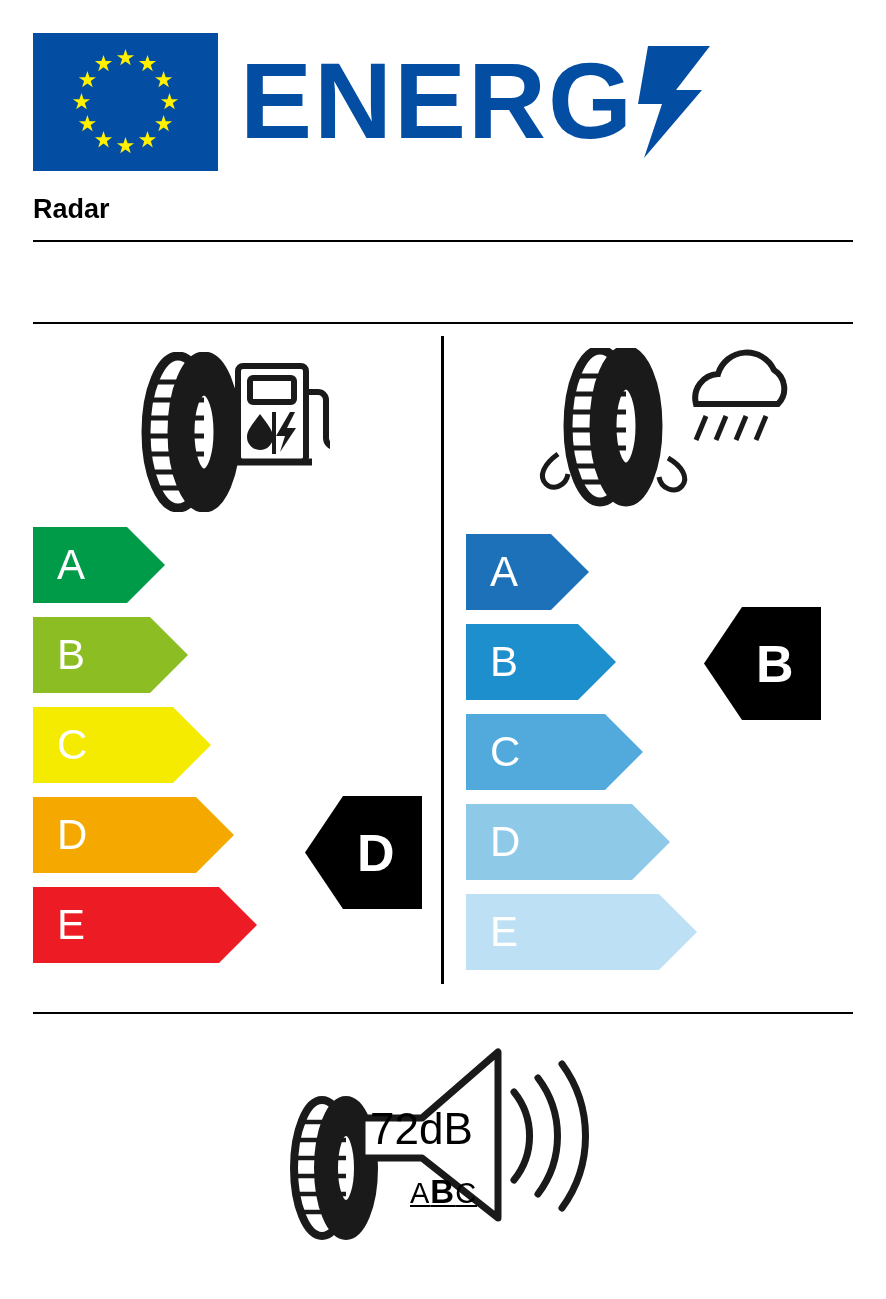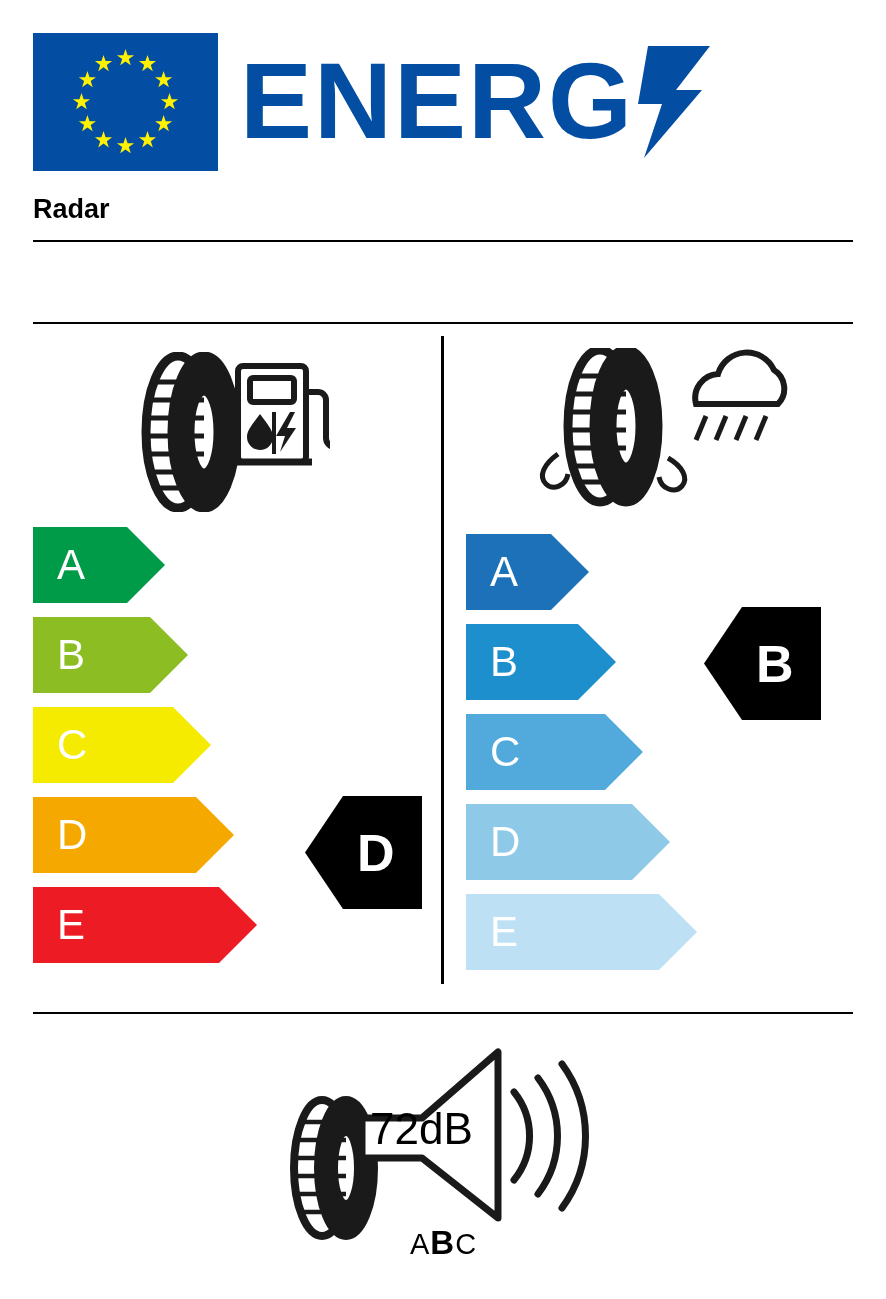--- a/index.html
+++ b/index.html
@@ -154,25 +154,26 @@
     left: 370px;
     top: 1107px;
     font-size: 44px;
     line-height: 1;
     color: #000000;
     text-align: right;
   }
   .noise-classes {
     position: absolute;
     left: 410px;
-    top: 1226px;
+    top: 1175px;
     font-size: 29px;
     line-height: 1;
     color: #000000;
     letter-spacing: 1px;
+    text-decoration: underline;
   }
   .noise-classes .sel {
     font-weight: bold;
     font-size: 33px;
   }
 </style>
 </head>
 <body>
 
 <div class="label-root">

